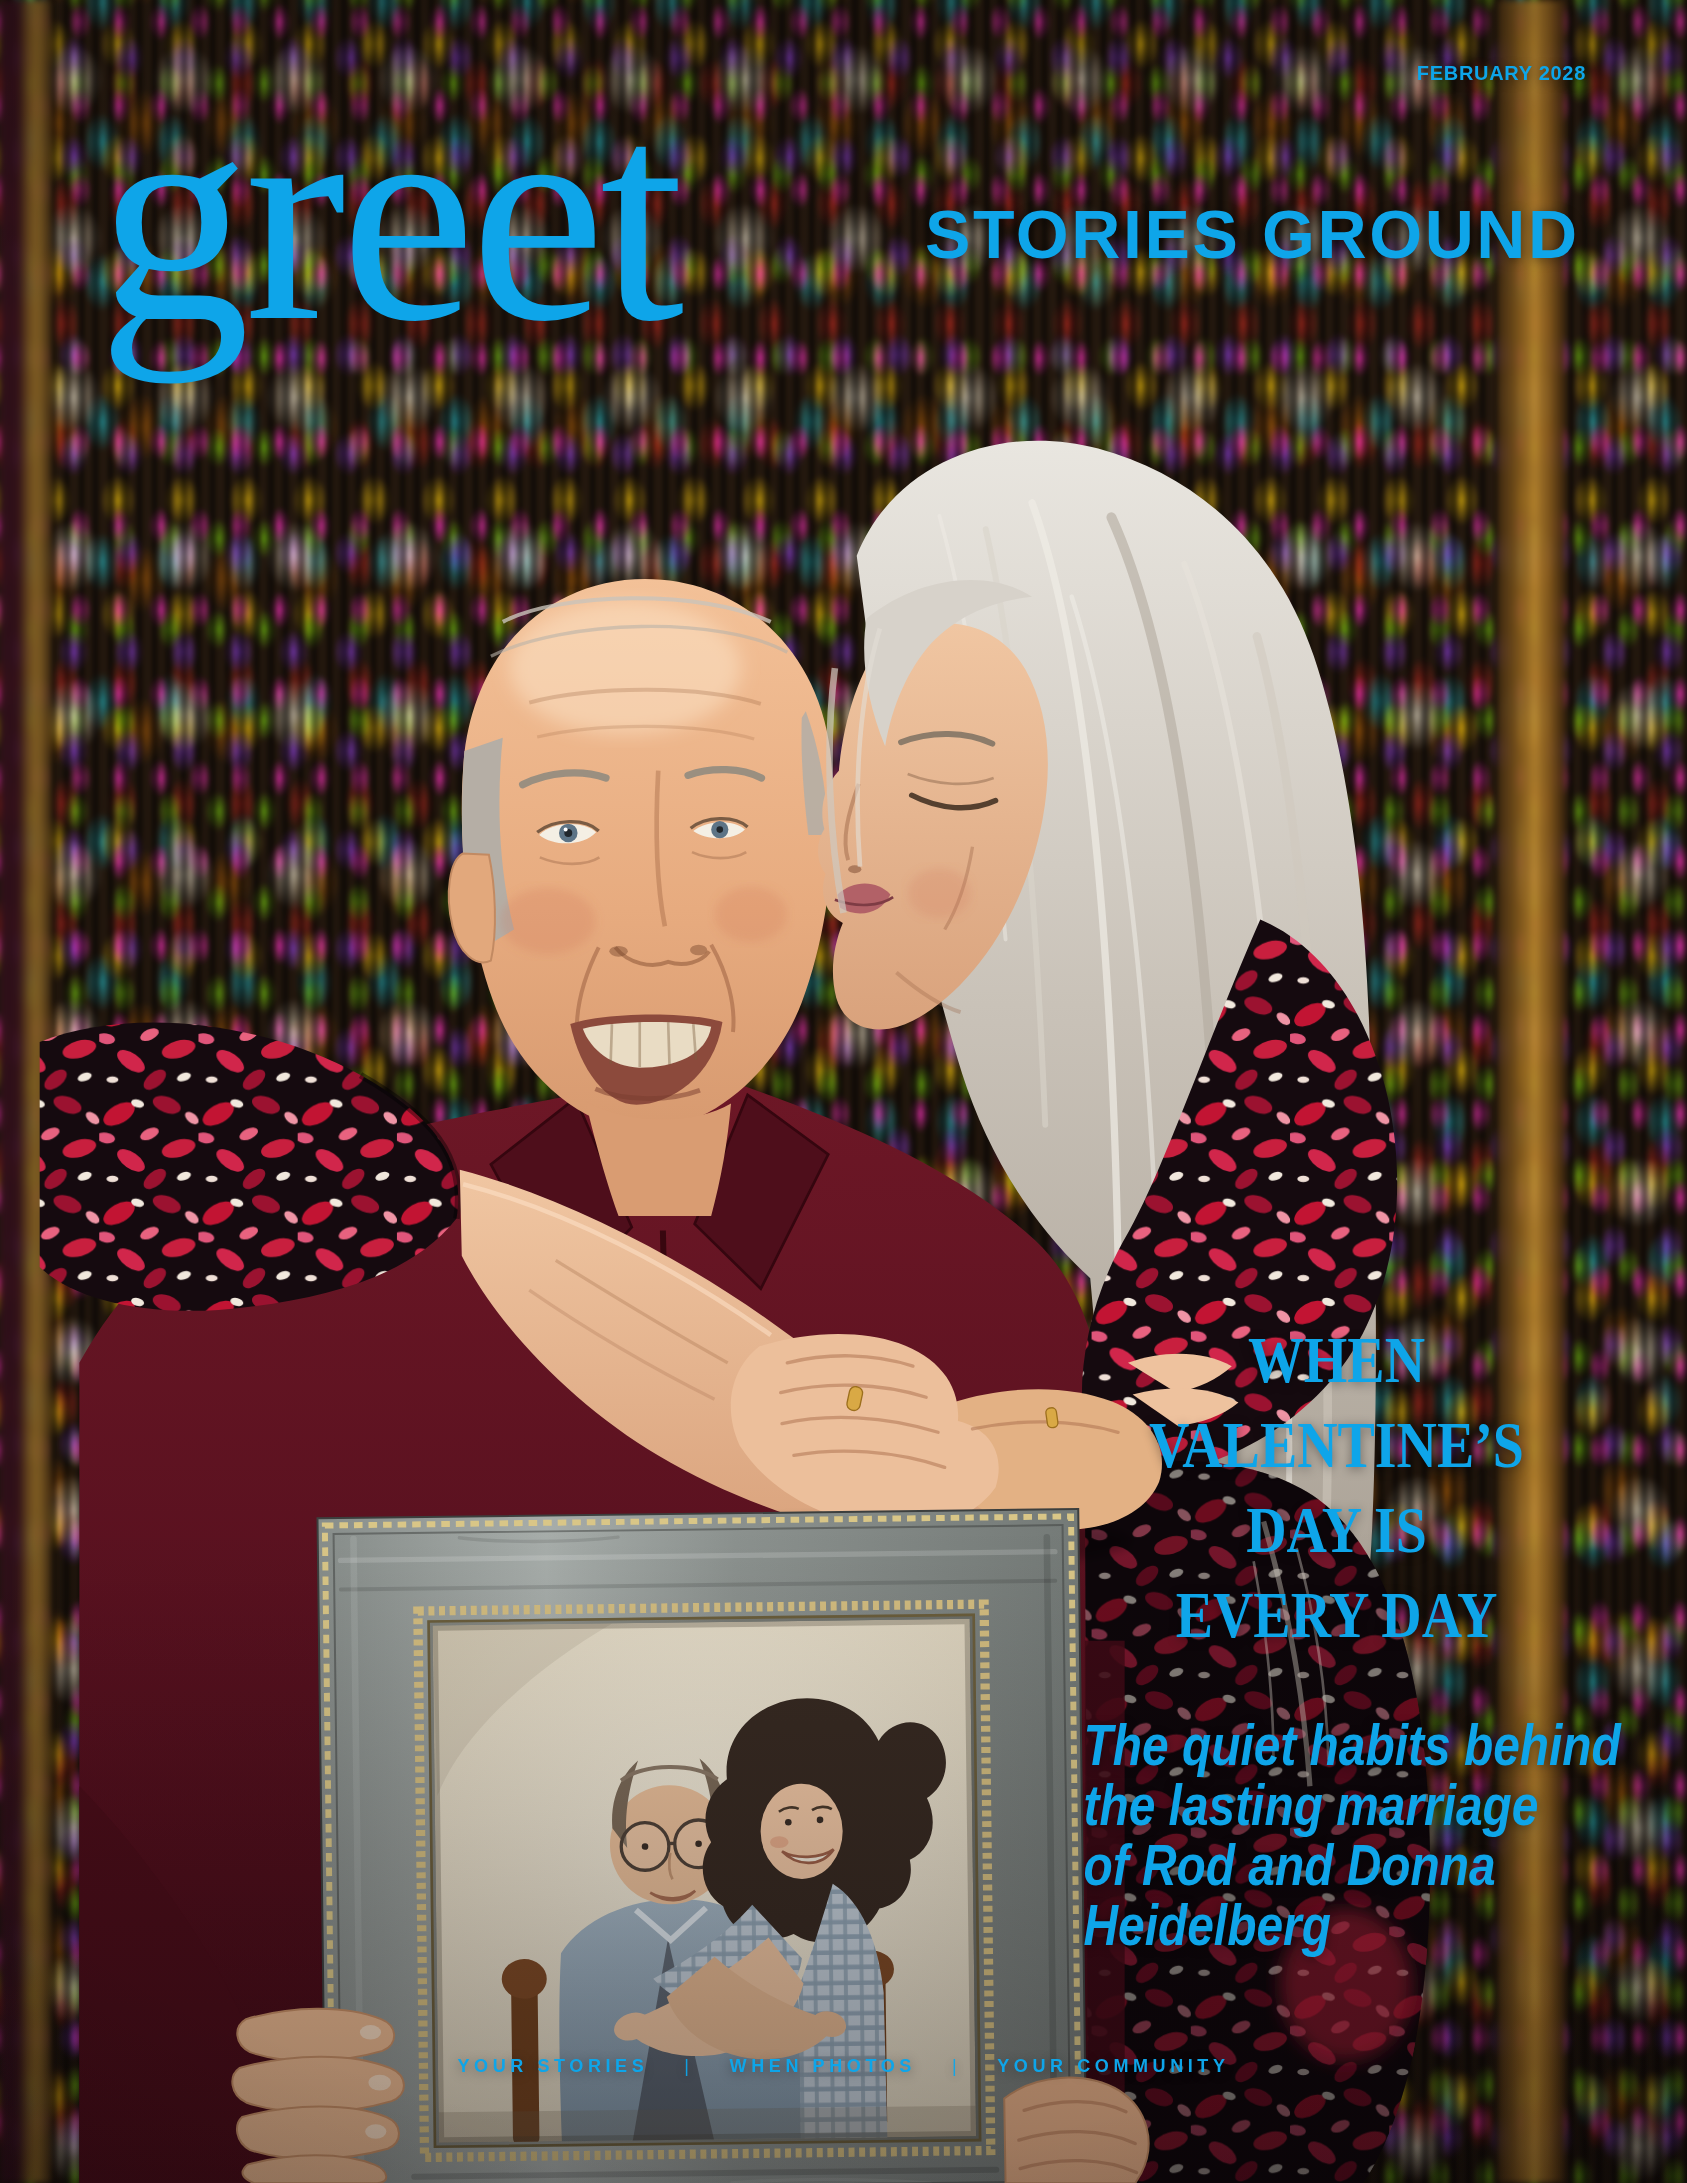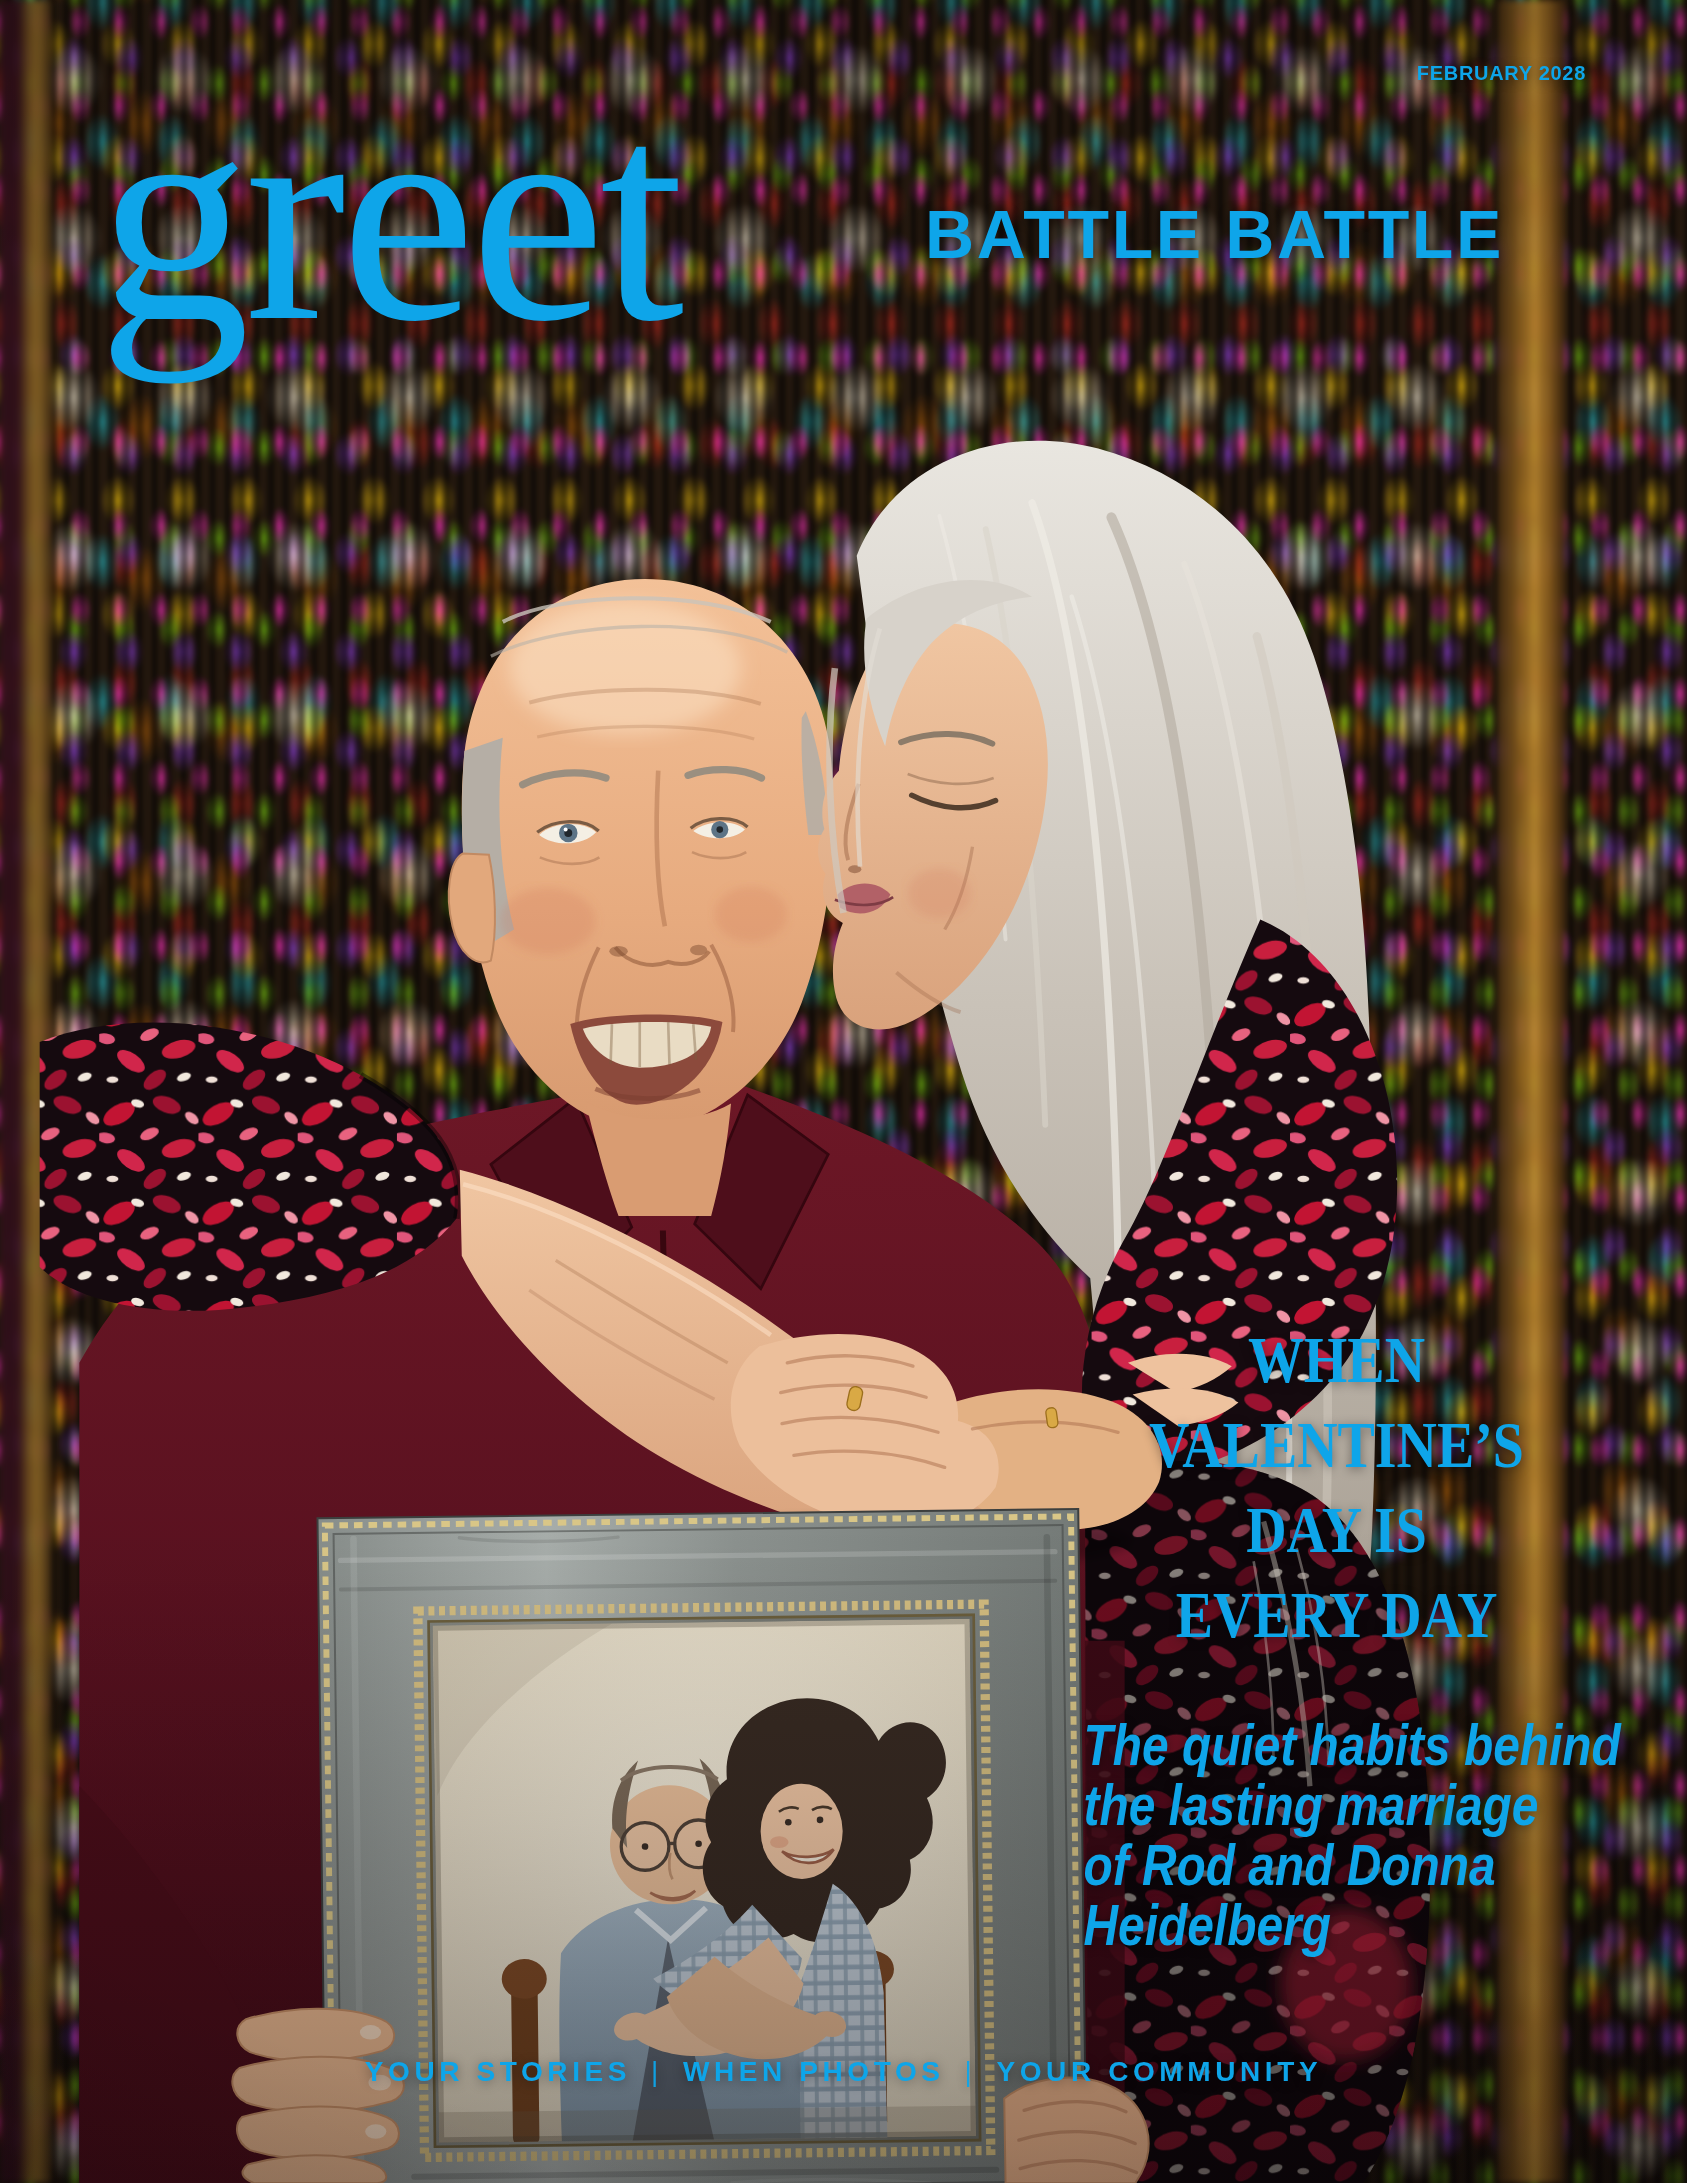--- a/index.html
+++ b/index.html
@@ -65,21 +65,21 @@
   .region{top:193px;left:925px;font-size:68px;font-weight:bold;line-height:82px;
           letter-spacing:2.6px;}
   .headline{top:1318px;left:1052px;width:569px;text-align:center;
             font-family:"Liberation Serif",serif;font-weight:bold;
             font-size:65px;line-height:85px;}
   .headline .hl{transform:scaleX(.86);transform-origin:center;white-space:nowrap;}
   .dek{top:1715px;left:1039px;width:556px;text-align:left;font-style:italic;
        font-weight:bold;font-size:57px;line-height:60px;}
   .dek .dl{transform:scaleX(.84);transform-origin:center;white-space:nowrap;}
   .footer{top:2056px;left:0;width:1687px;display:flex;justify-content:center;
-          align-items:center;gap:20px;font-size:28px;font-weight:bold;letter-spacing:4.6px;}
+          align-items:center;gap:36px;font-size:18px;font-weight:bold;letter-spacing:4.6px;}
   .footer .sep{font-weight:normal;opacity:.95;}
 </style>
 </head>
 <body>
 
 <div id="cover">
 
   <div class="backdrop"></div>
   <div class="pole pole-right"></div>
   <div class="pole pole-left"></div>
@@ -381,21 +381,21 @@
     </g>
   </svg>
 
   <div class="vignette"></div>
 
   <div class="txt issue-date">FEBRUARY 2028</div>
 
   <div class="txt logo">greet</div>
 
   <div class="txt region">
-    <div>BATTLE BATTLE</div>
+    <div>STORIES GROUND</div>
   </div>
 
   <div class="txt headline">
     <div class="hl">WHEN</div>
     <div class="hl">VALENTINE’S</div>
     <div class="hl">DAY IS</div>
     <div class="hl">EVERY DAY</div>
   </div>
 
   <div class="txt dek">

